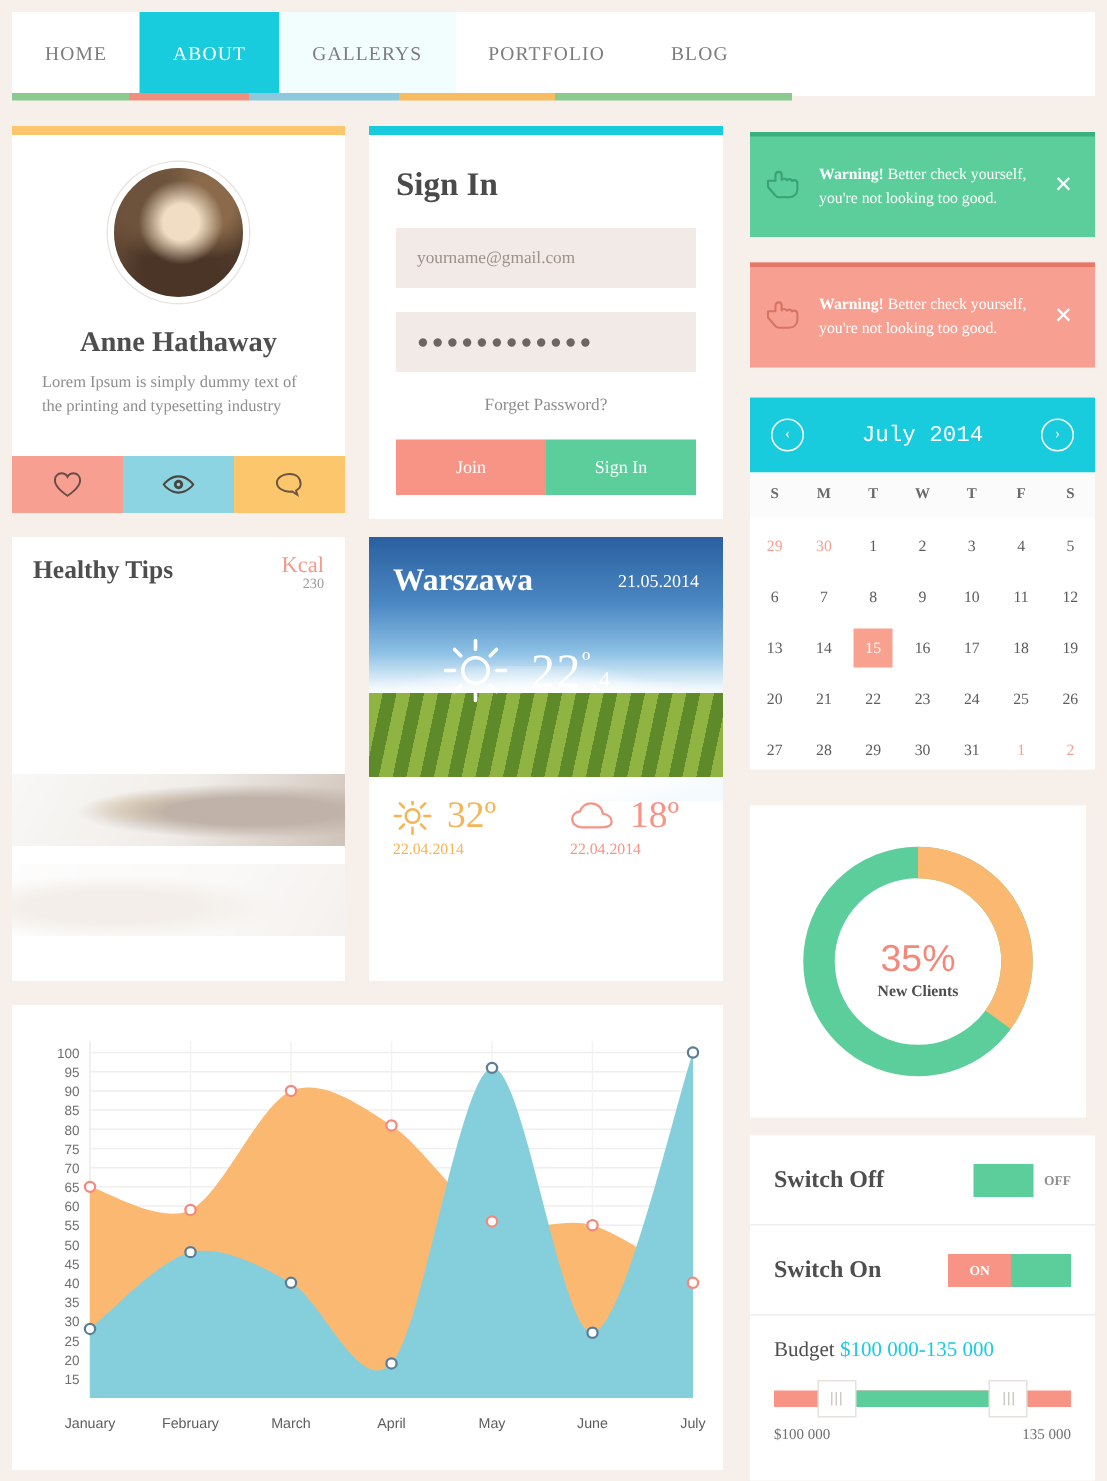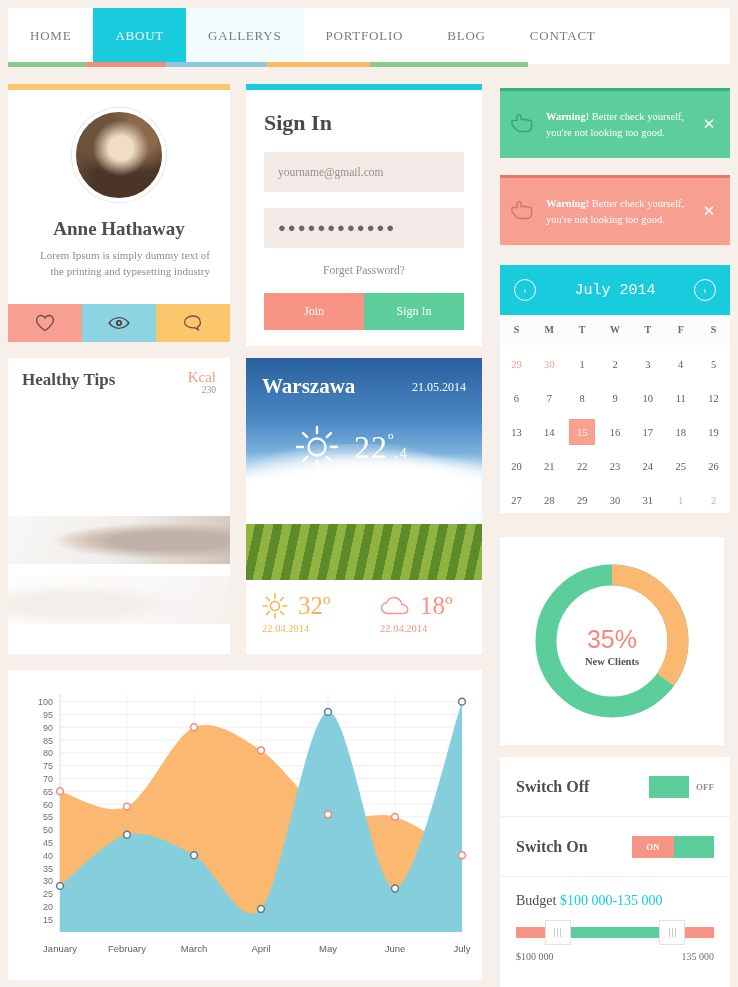--- a/index.html
+++ b/index.html
@@ -46,21 +46,21 @@
       radial-gradient(circle at 72% 28%, #8a6a4b 0 20%, rgba(138,106,75,0) 42%),
       radial-gradient(ellipse at 50% 78%, #4a3527 0 38%, rgba(74,53,39,0) 62%),
       linear-gradient(160deg, #7a5c42 0%, #5c4330 55%, #3e2d20 100%);
     overflow: hidden;
   }
   .profile-name {
     text-align: center; font-size: 19px; color: #4e4e4e;
     font-weight: bold; margin-top: 16px;
   }
   .profile-desc {
-    text-align: right; font-size: 11px; color: #8e8e8e;
+    text-align: left; font-size: 11px; color: #8e8e8e;
     line-height: 1.45; margin: 8px 20px 0 20px;
   }
   .profile-actions {
     position: absolute; left: 0; bottom: 0; width: 100%; height: 38px; display: flex;
   }
   .profile-actions div {
     flex: 1; display: flex; align-items: center; justify-content: center; cursor: pointer;
   }
   .pa-heart { background: #f7a092; }
   .pa-eye   { background: #8cd4e2; }
@@ -155,21 +155,21 @@
   }
   .food3 {
     height: 48px; width: 100%; margin-top: 12px; opacity: .16;
     background:
       radial-gradient(ellipse at 30% 60%, #b99a7a 0 26%, rgba(185,154,122,0) 52%),
       linear-gradient(120deg, #f6f4f1 0%, #e3dbd2 60%, #c2ab96 100%);
   }
 
   
   #weather-card { left: 246px; top: 358px; width: 236px; height: 296px; overflow: hidden; }
-  .wx-photo { position: relative; height: 222px; width: 100%;
+  .wx-photo { position: relative; height: 160px; width: 100%;
     background:
       linear-gradient(180deg, #2a5f9e 0%, #4b88c4 28%, #8cc0e4 48%, #cfe6f5 58%, #ffffff 66%, #b9d7e8 70%, #7fa83e 74%, #5d8c2e 86%, #6f9e36 100%);
   }
   .wx-clouds {
     position: absolute; left: 0; right: 0; top: 86px; height: 90px;
     background:
       radial-gradient(ellipse at 62% 55%, #ffffff 0 36%, rgba(255,255,255,0) 62%),
       radial-gradient(ellipse at 22% 72%, #ffffff 0 34%, rgba(255,255,255,0) 64%),
       radial-gradient(ellipse at 88% 70%, #f4fafe 0 32%, rgba(244,250,254,0) 60%),
       radial-gradient(ellipse at 45% 88%, #ffffff 0 46%, rgba(255,255,255,0) 76%);
@@ -243,23 +243,20 @@
         <span>ABOUT</span>
       </div>
     <div class="nav-item hover">
         <span>GALLERYS</span>
       </div>
     <div class="nav-item">
         <span>PORTFOLIO</span>
       </div>
     <div class="nav-item">
         <span>BLOG</span>
-      </div>
-    <div class="nav-item">
-        <span>CONTACT</span>
       </div>
   </div>
   <div class="nav-underline">
     <span style="width: 78px; background: rgb(140, 201, 143);"></span>
     <span style="width: 80px; background: rgb(241, 143, 127);"></span>
     <span style="width: 100px; background: rgb(140, 201, 221);"></span>
     <span style="width: 104px; background: rgb(247, 187, 98);"></span>
     <span style="width: 158px; background: rgb(140, 201, 143);"></span>
   </div>
 

